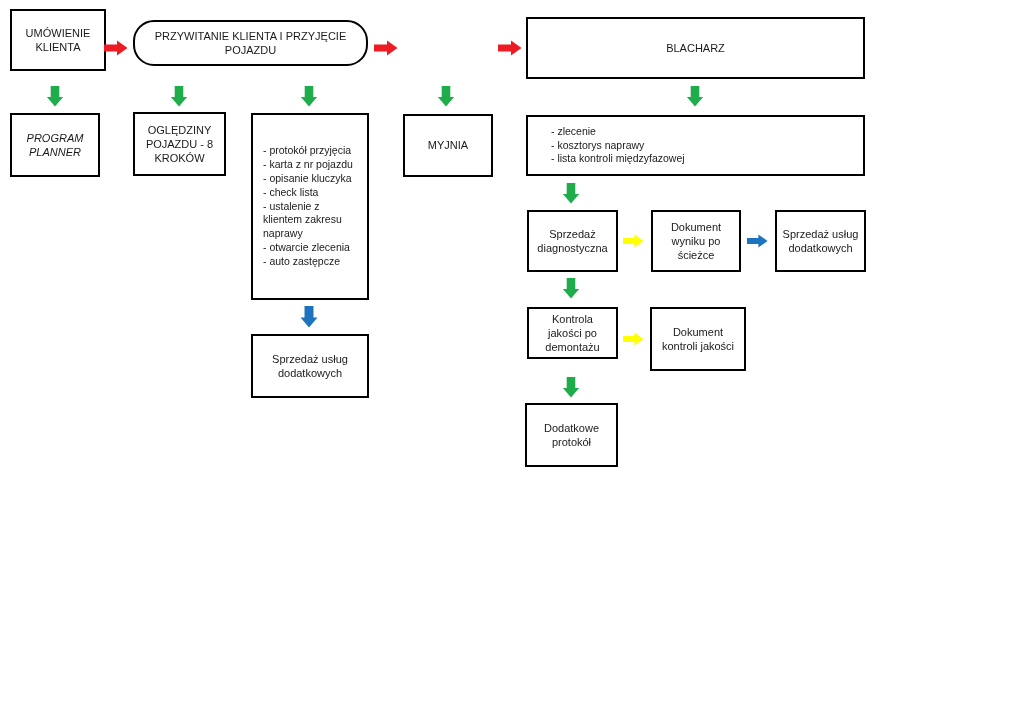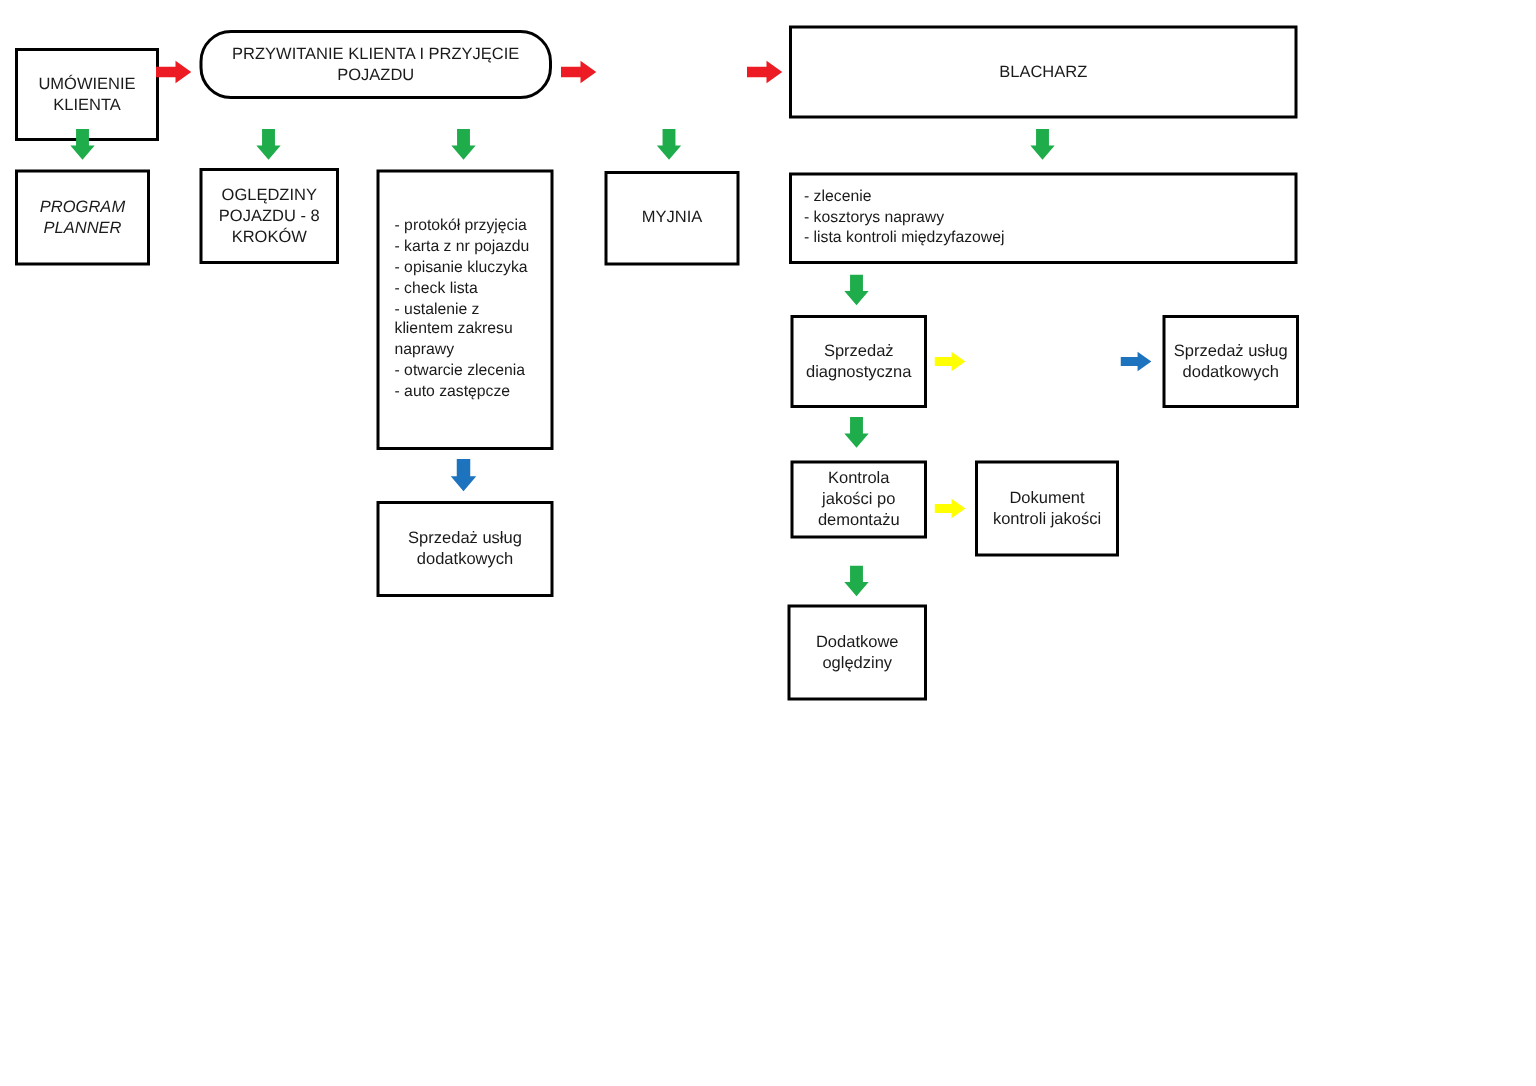--- a/index.html
+++ b/index.html
@@ -36,21 +36,21 @@
   .arrow {
     position: absolute;
     display: block;
   }
 </style>
 </head>
 <body>
 
 <div id="canvas">
 
-  <div class="box" style="left:10px; top:32px; width:96px; height:62px;">UMÓWIENIE KLIENTA</div>
+  <div class="box" style="left:10px; top:9px; width:96px; height:62px;">UMÓWIENIE KLIENTA</div>
 
   <div class="box" style="left:133px; top:20px; width:235px; height:46px;border-radius:21px;">PRZYWITANIE KLIENTA I PRZYJĘCIE POJAZDU</div>
 
 
   <div class="box" style="left:526px; top:17px; width:339px; height:62px;">BLACHARZ</div>
 
   <svg class="arrow" style="left:104px; top:40px;" width="24" height="16" viewBox="0 0 24 16">
     <polygon points="0,4.5 13,4.5 13,0.5 23.5,8 13,15.5 13,11.5 0,11.5" fill="#ED1C24"></polygon>
   </svg>
   <svg class="arrow" style="left:374px; top:40px;" width="24" height="16" viewBox="0 0 24 16">
@@ -83,34 +83,35 @@
   <div class="box list" style="left:251px; top:113px; width:118px; height:187px;">- protokół przyjęcia
 - karta z nr pojazdu
 - opisanie kluczyka
 - check lista
 - ustalenie z klientem zakresu naprawy
 - otwarcie zlecenia
 - auto zastępcze</div>
 
   <div class="box" style="left:403px; top:114px; width:90px; height:63px;">MYJNIA</div>
 
-  <div class="box list" style="left:526px; top:115px; width:339px; height:61px; padding-left:8px;">- zlecenie
+  <div class="box list" style="left:526px; top:115px; width:339px; height:61px; padding-left:23px;">- zlecenie
 - kosztorys naprawy
 - lista kontroli międzyfazowej</div>
 
   <svg class="arrow" style="left:562px; top:183px;" width="18" height="21" viewBox="0 0 18 22">
     <polygon points="4.5,0 13.5,0 13.5,11.5 17.5,11.5 9,21.5 0.5,11.5 4.5,11.5" fill="#1FAC4B"></polygon>
   </svg>
 
   <div class="box" style="left:527px; top:210px; width:91px; height:62px;">Sprzedaż diagnostyczna</div>
 
   <svg class="arrow" style="left:623px; top:233px;" width="21" height="16" viewBox="0 0 24 16">
     <polygon points="0,4.5 13,4.5 13,0.5 23.5,8 13,15.5 13,11.5 0,11.5" fill="#FFFF00"></polygon>
   </svg>
 
+  <div class="box" style="left:651px; top:210px; width:90px; height:62px;">Dokument wyniku po ścieżce</div>
 
   <svg class="arrow" style="left:747px; top:233px;" width="21" height="16" viewBox="0 0 24 16">
     <polygon points="0,4.5 13,4.5 13,0.5 23.5,8 13,15.5 13,11.5 0,11.5" fill="#1E73BE"></polygon>
   </svg>
 
   <div class="box" style="left:775px; top:210px; width:91px; height:62px;">Sprzedaż usług dodatkowych</div>
 
   <svg class="arrow" style="left:562px; top:278px;" width="18" height="21" viewBox="0 0 18 22">
     <polygon points="4.5,0 13.5,0 13.5,11.5 17.5,11.5 9,21.5 0.5,11.5 4.5,11.5" fill="#1FAC4B"></polygon>
   </svg>
@@ -120,21 +121,21 @@
   <svg class="arrow" style="left:623px; top:331px;" width="21" height="16" viewBox="0 0 24 16">
     <polygon points="0,4.5 13,4.5 13,0.5 23.5,8 13,15.5 13,11.5 0,11.5" fill="#FFFF00"></polygon>
   </svg>
 
   <div class="box" style="left:650px; top:307px; width:96px; height:64px;">Dokument kontroli jakości</div>
 
   <svg class="arrow" style="left:562px; top:377px;" width="18" height="21" viewBox="0 0 18 22">
     <polygon points="4.5,0 13.5,0 13.5,11.5 17.5,11.5 9,21.5 0.5,11.5 4.5,11.5" fill="#1FAC4B"></polygon>
   </svg>
 
-  <div class="box" style="left:525px; top:403px; width:93px; height:64px;">Dodatkowe oględziny</div>
+  <div class="box" style="left:525px; top:403px; width:93px; height:64px;">Dodatkowe protokół</div>
 
   <svg class="arrow" style="left:300px; top:306px;" width="18" height="22" viewBox="0 0 18 22">
     <polygon points="4.5,0 13.5,0 13.5,11.5 17.5,11.5 9,21.5 0.5,11.5 4.5,11.5" fill="#1E73BE"></polygon>
   </svg>
 
   <div class="box" style="left:251px; top:334px; width:118px; height:64px;">Sprzedaż usług dodatkowych</div>
 
 </div>
 
 </body></html>

